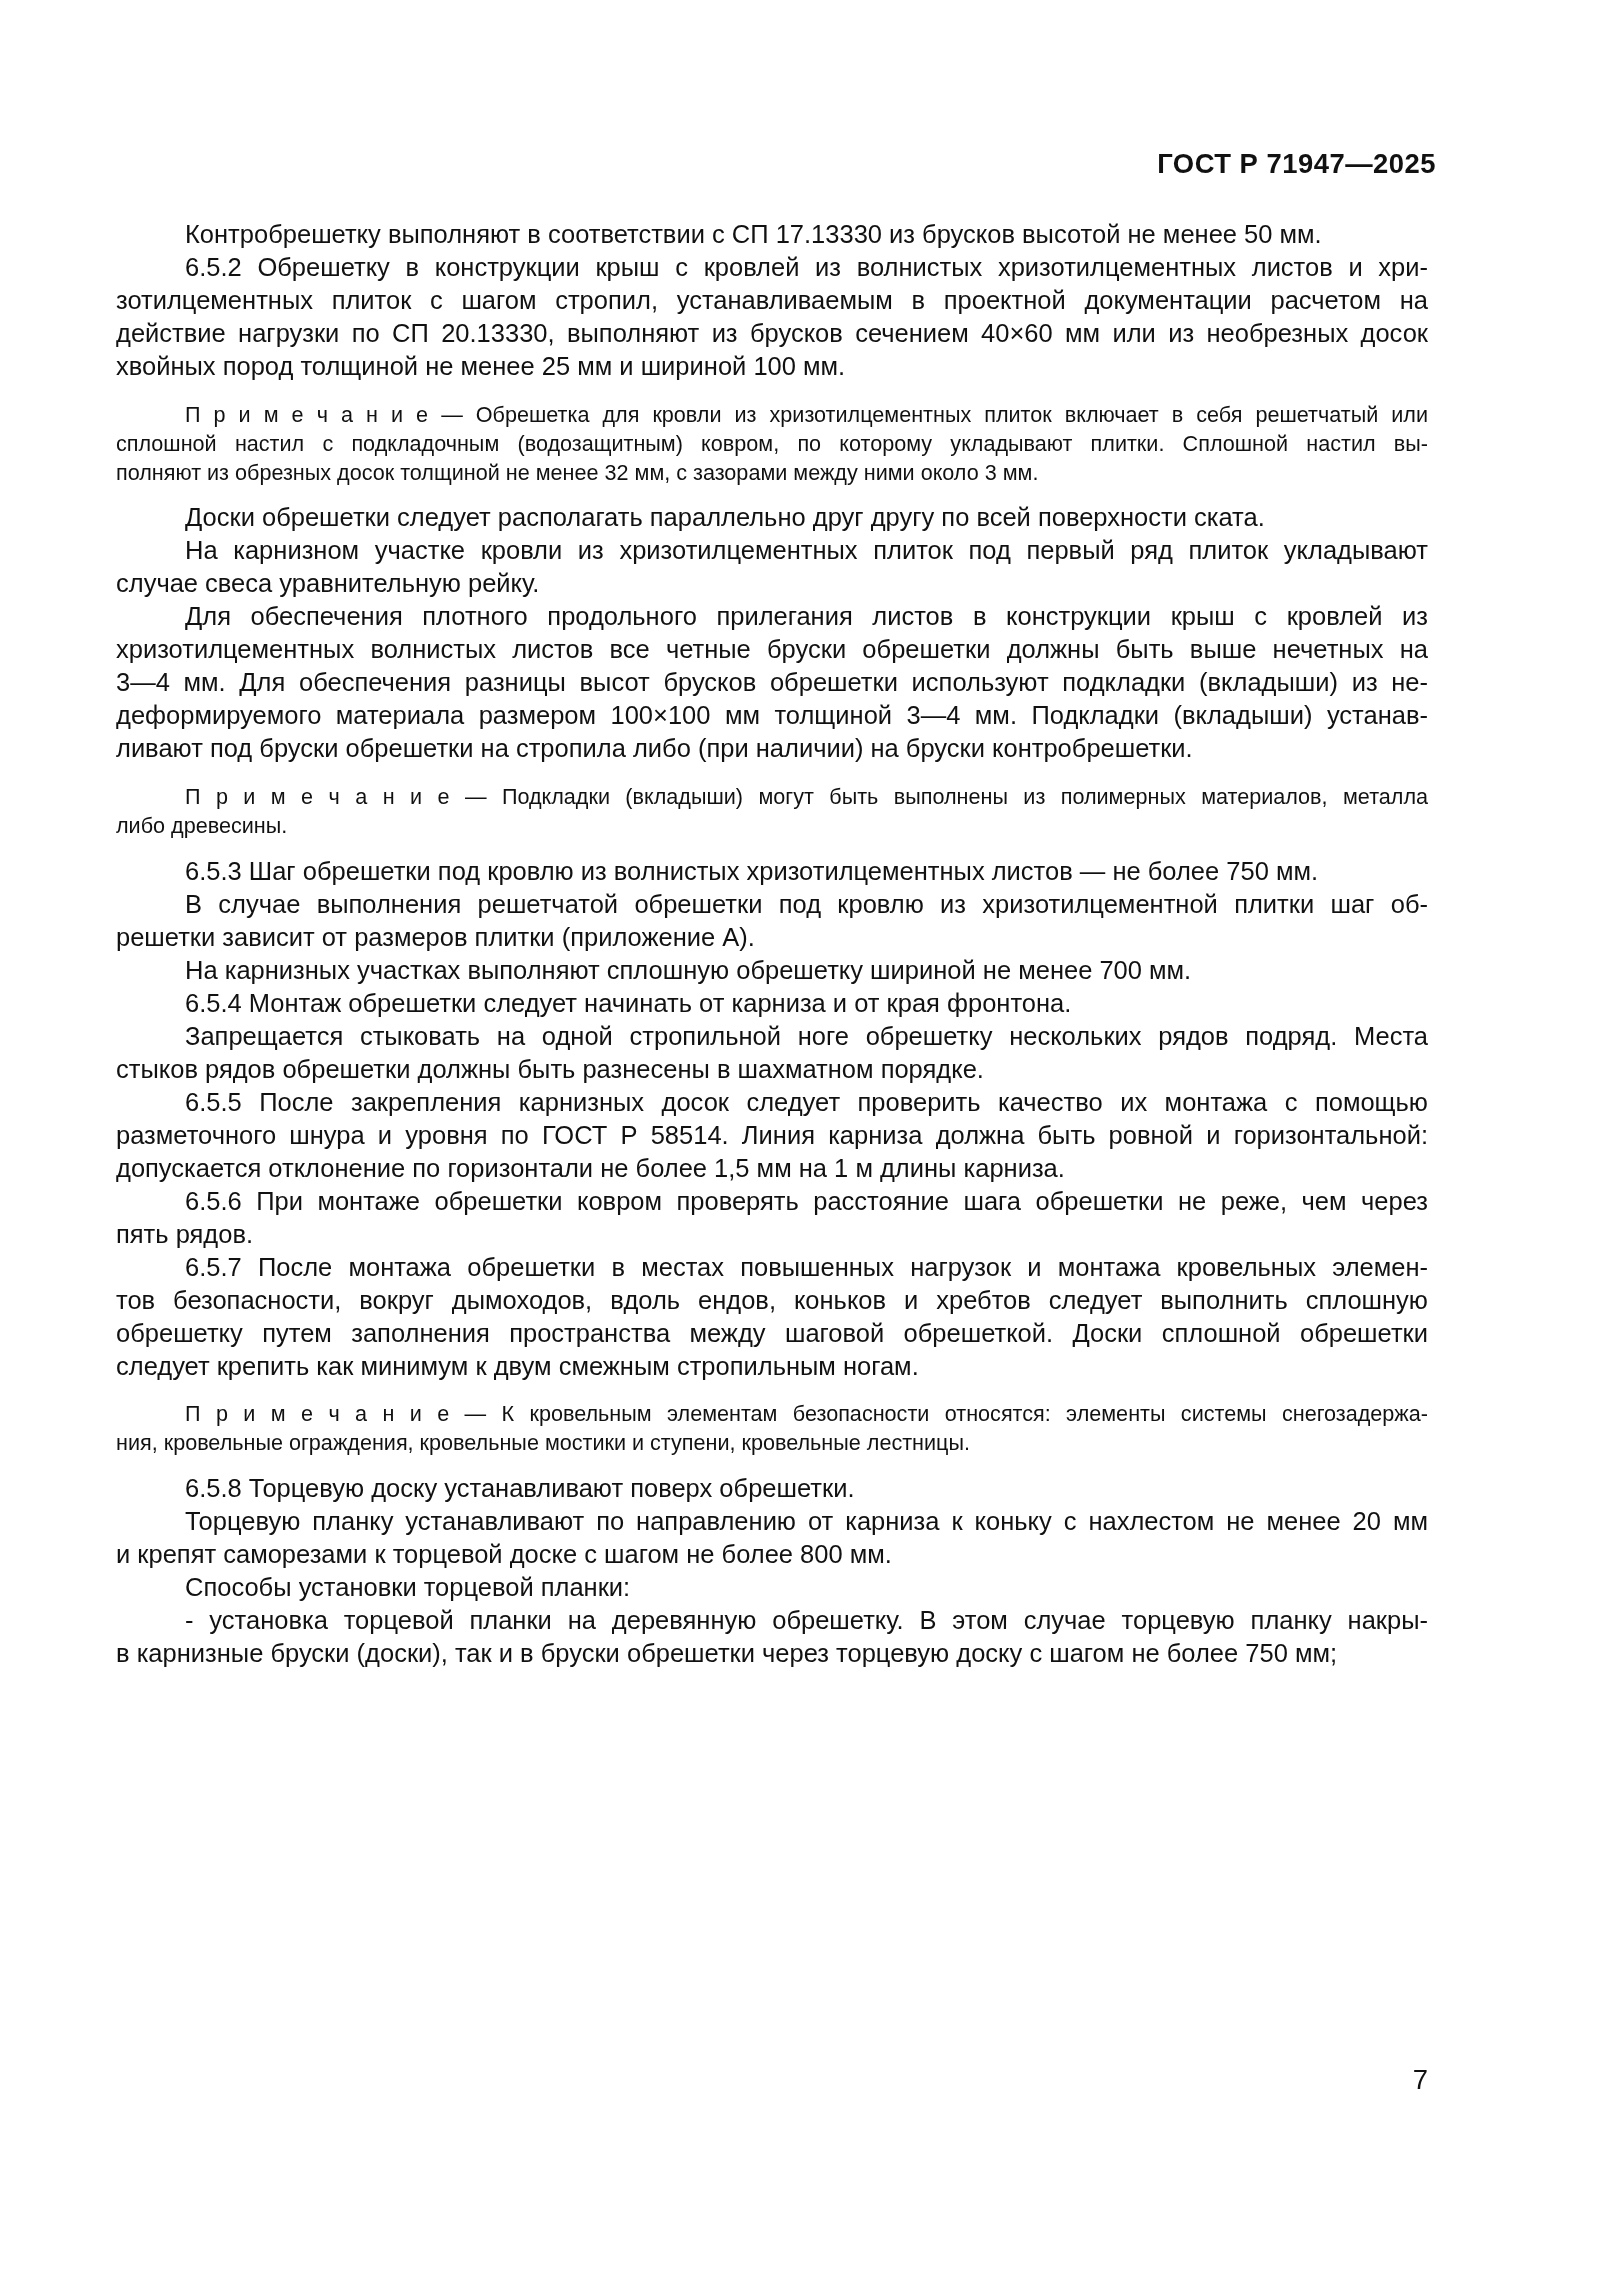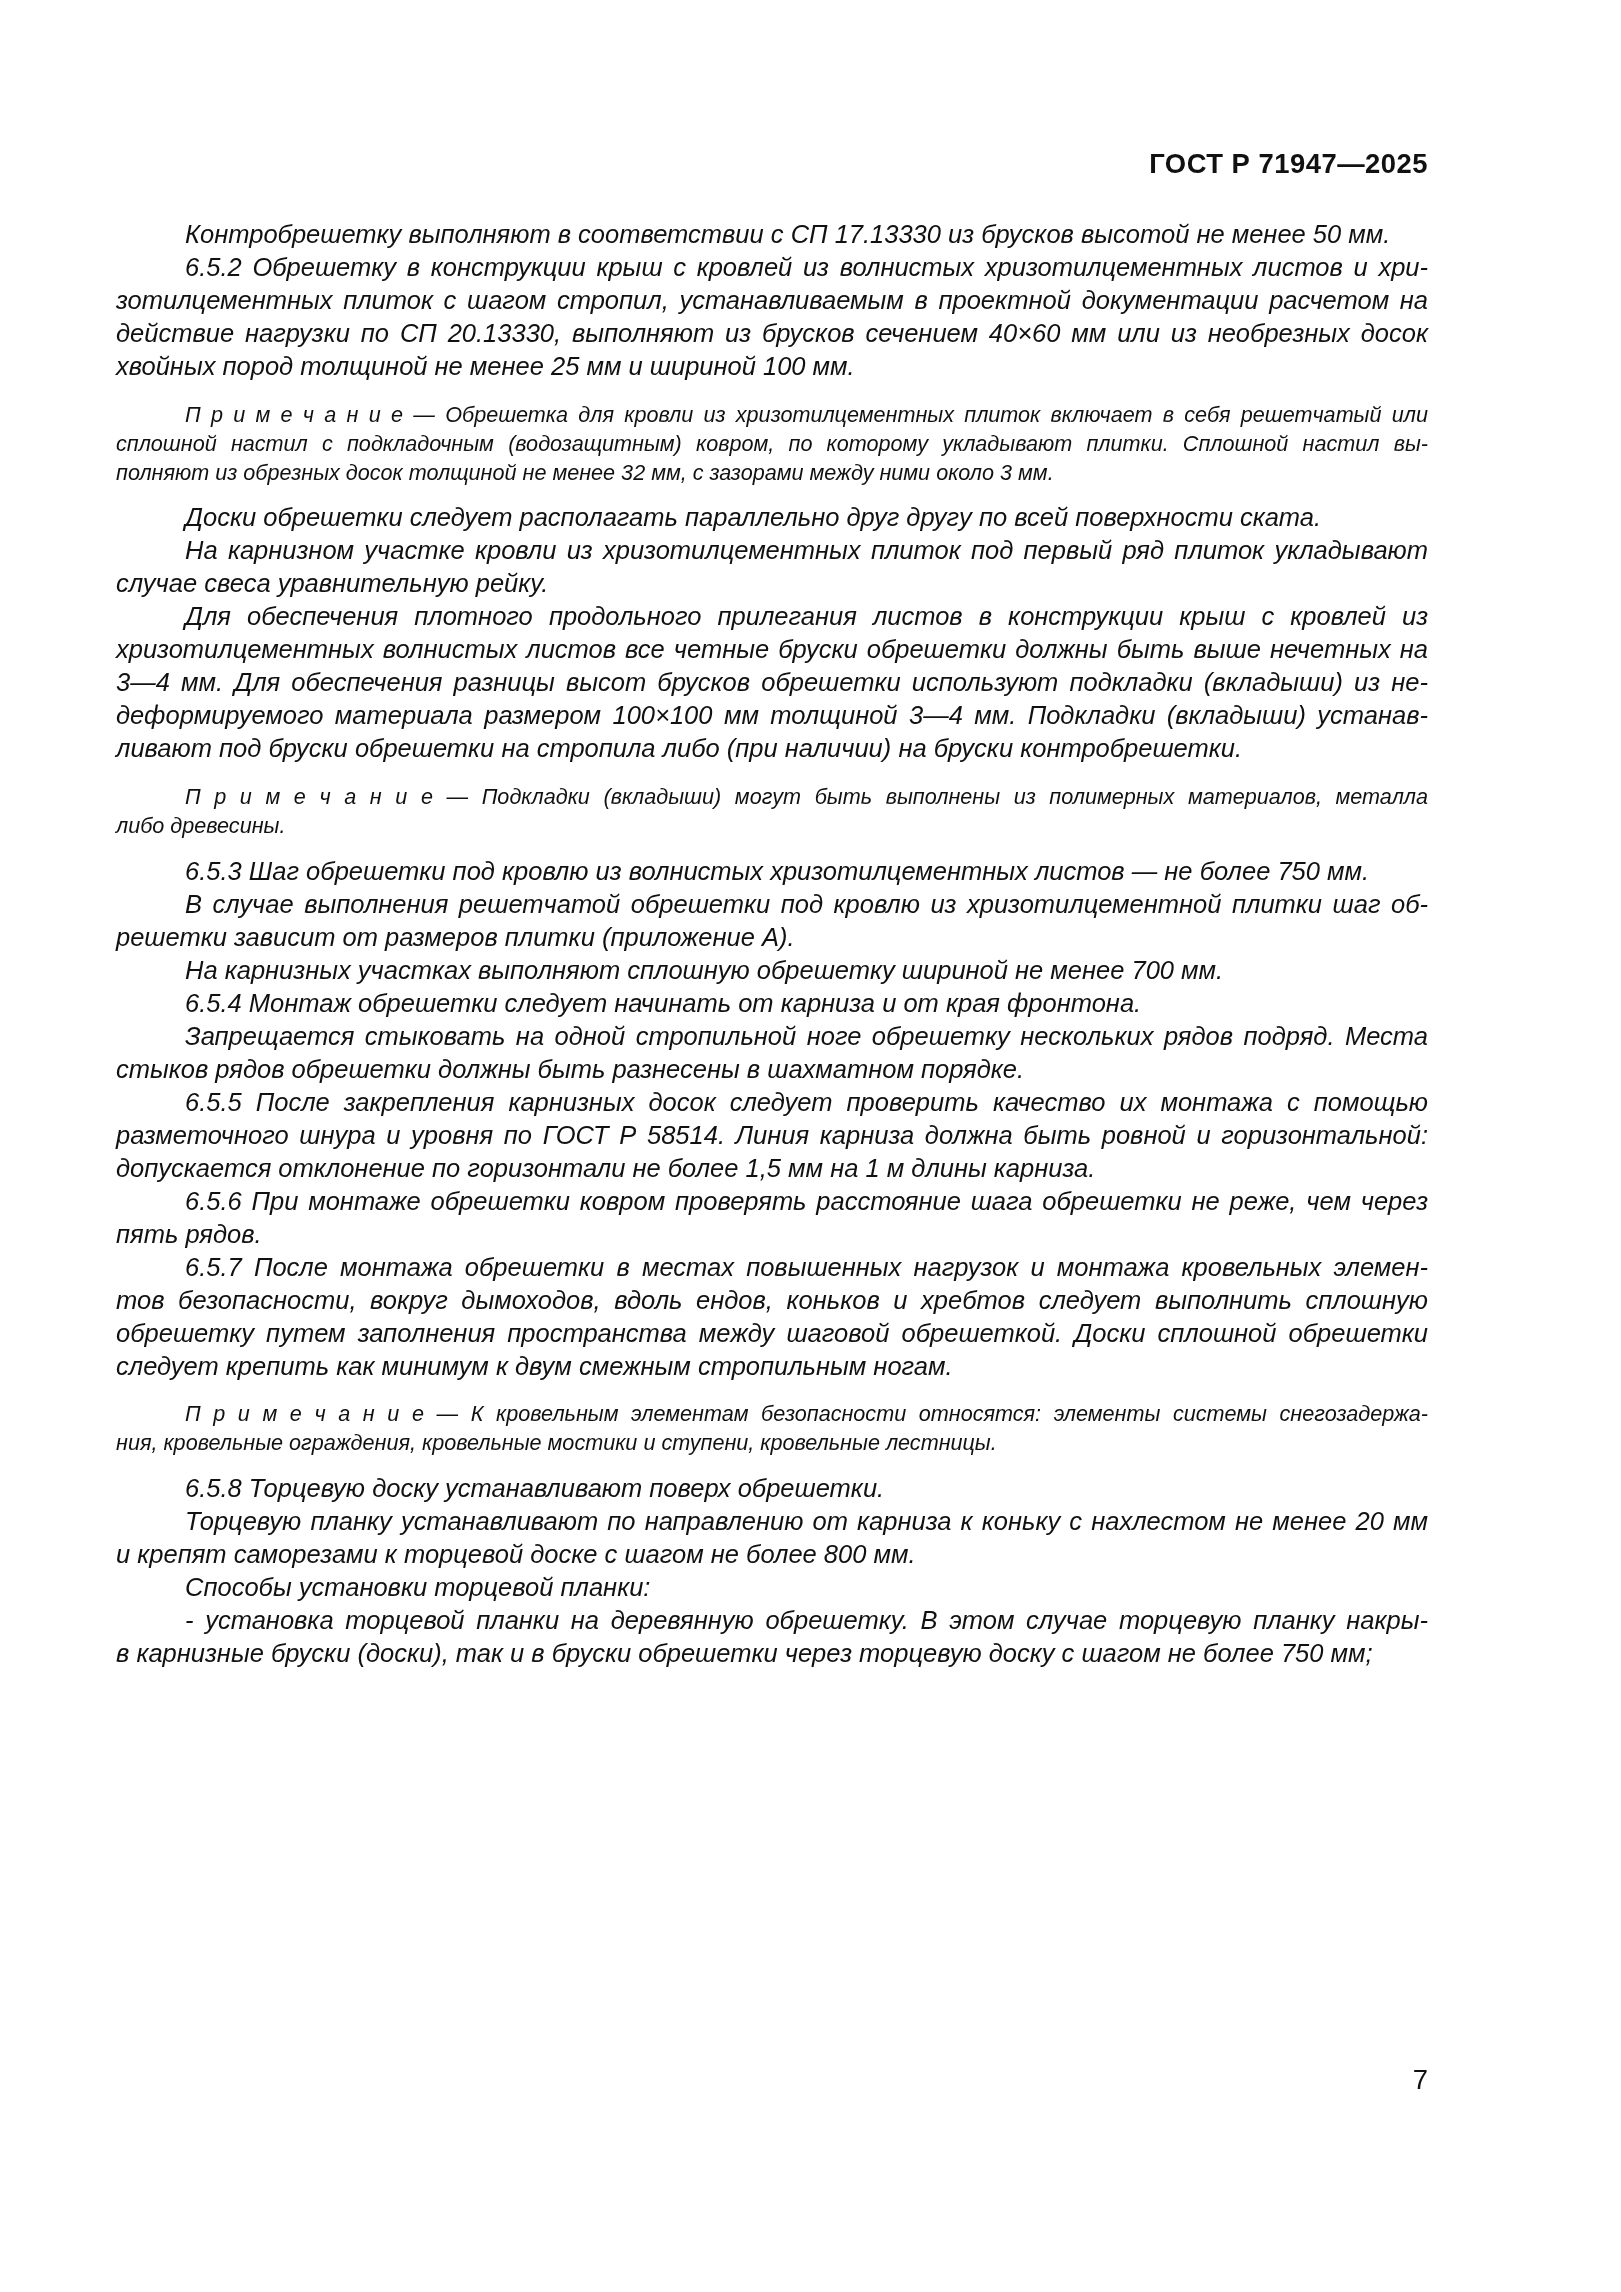--- a/index.html
+++ b/index.html
@@ -8,35 +8,35 @@
     width: 1621px;
     height: 2293px;
     background: #ffffff;
     color: #111111;
     font-family: "Liberation Sans", sans-serif;
     overflow: hidden;
   }
   .running-header {
     position: absolute;
     top: 149px;
-    left: 116px;
+    left: 124px;
     width: 1312px;
     text-align: right;
     font-weight: bold;
     font-size: 27.4px;
     line-height: 29px;
     letter-spacing: 0.5px;
   }
   .content {
     position: absolute;
     top: 218px;
     left: 116px;
     width: 1312px;
   }
-  .block { margin: 0; font-style: italic; }
+  .block { margin: 0; }
   .block .line {
     text-align: justify;
     text-align-last: justify;
   }
   .block .line.last { text-align-last: left; }
   .block .line.first { text-indent: 69px; }
   .paragraph {
     font-size: 25.5px;
     line-height: 33px;
   }

